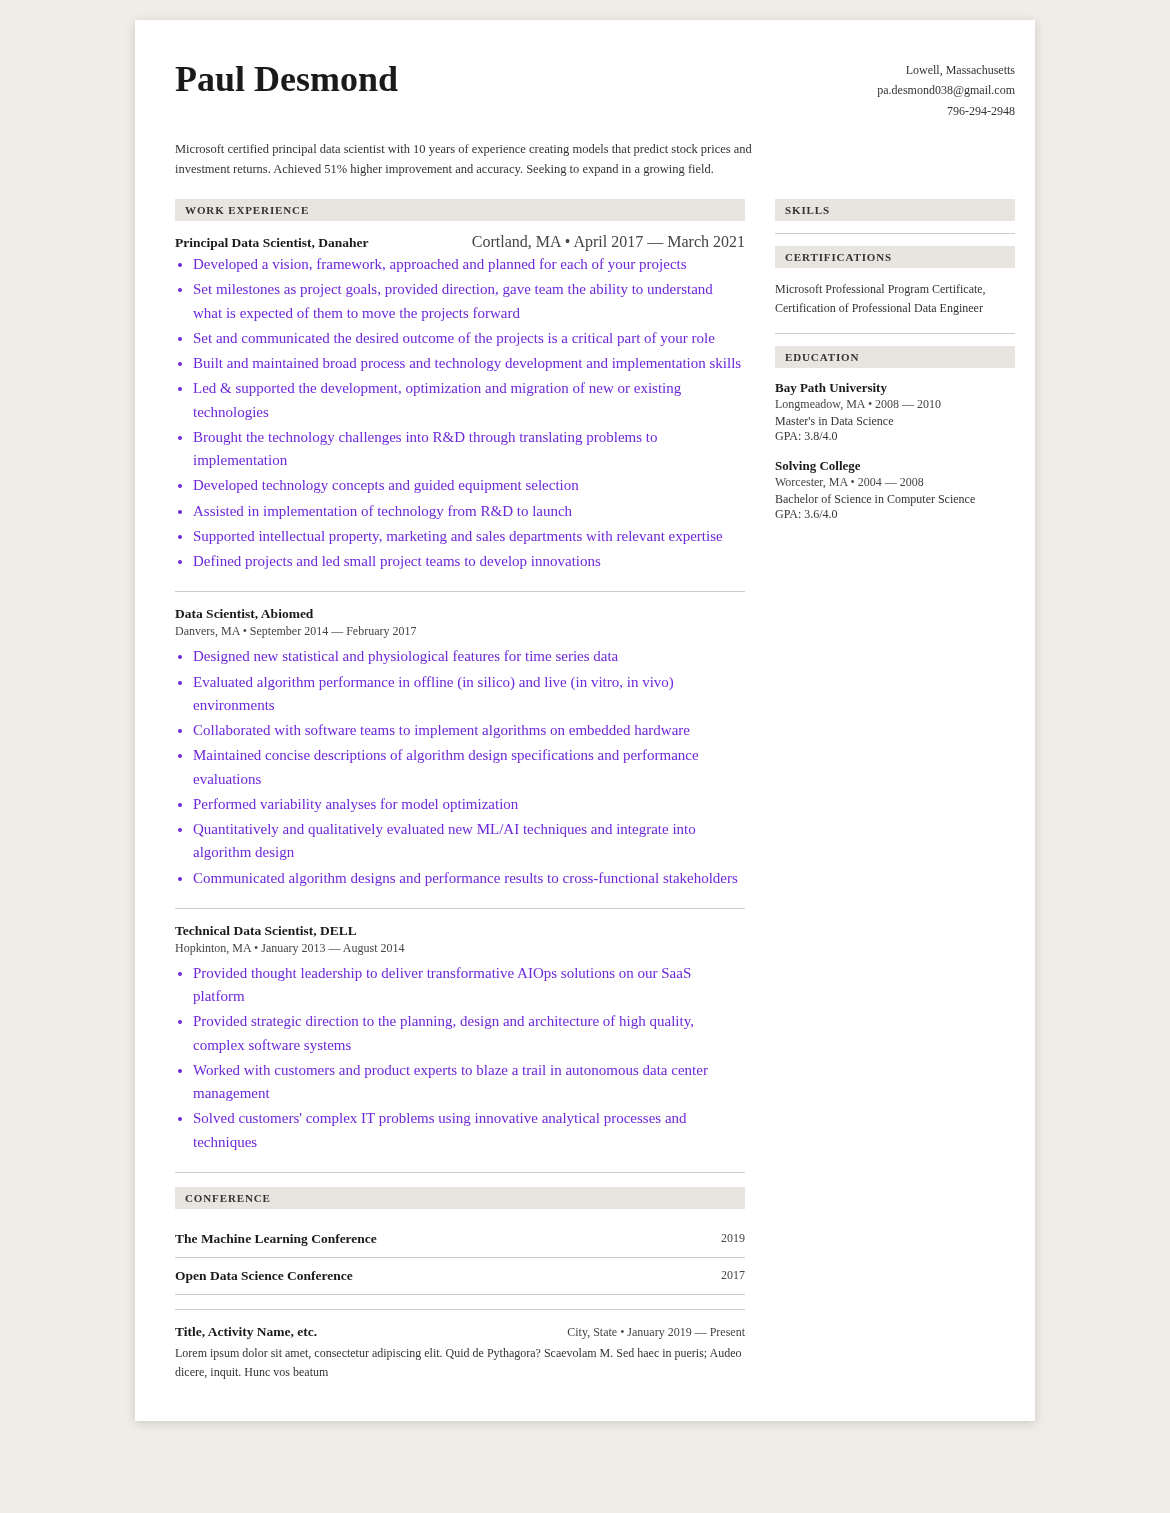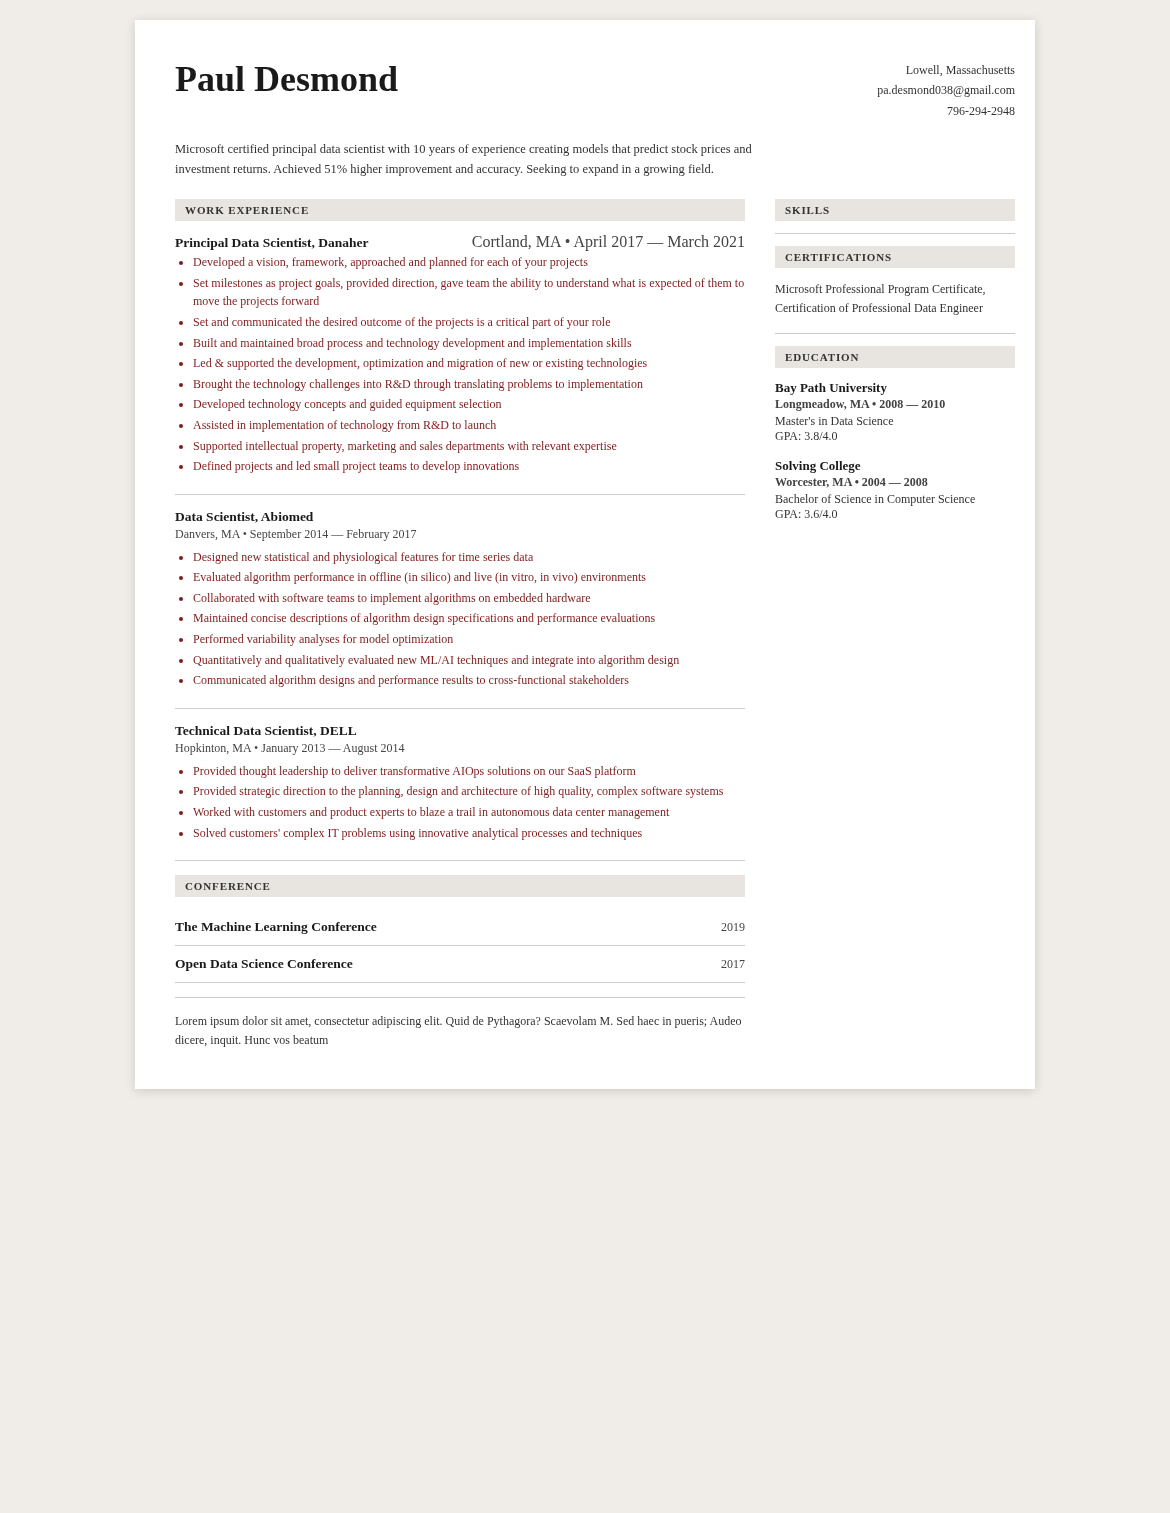--- a/index.html
+++ b/index.html
@@ -93,22 +93,22 @@
       color: #444;
     }
     .job-sub {
       font-size: 12px;
       color: #444;
       margin-bottom: 6px;
     }
     .job-bullets {
       list-style: disc;
       padding-left: 18px;
-      font-size: 12px;
-      color: #7f1d1d;
+      font-size: 15px;
+      color: #6d28d9;
       line-height: 1.55;
     }
     .job-bullets li {
       margin-bottom: 2px;
     }
     .section-divider {
       border: none;
       border-top: 1px solid #ccc;
       margin: 14px 0;
     }
@@ -175,21 +175,20 @@
     .edu-school {
       font-size: 13px;
       font-weight: bold;
       color: #1a1a1a;
       margin-bottom: 1px;
     }
     .edu-location-date {
       font-size: 12px;
       color: #444;
       margin-bottom: 2px;
-      font-weight: bold;
     }
     .edu-degree {
       font-size: 12px;
       color: #333;
     }
     .edu-gpa {
       font-size: 12px;
       color: #333;
     }
 
@@ -284,20 +283,24 @@
         <span class="conference-year">2019</span>
       </div>
 
       <div class="conference-item">
         <span class="conference-name">Open Data Science Conference</span>
         <span class="conference-year">2017</span>
       </div>
 
       <div class="activity">
         <hr class="section-divider">
+        <div class="activity-title-row">
+          <span class="activity-title">Title, Activity Name, etc.</span>
+          <span class="activity-date">City, State • January 2019 — Present</span>
+        </div>
         <div class="activity-desc">Lorem ipsum dolor sit amet, consectetur adipiscing elit. Quid de Pythagora? Scaevolam M. Sed haec in pueris; Audeo dicere, inquit. Hunc vos beatum</div>
       </div>
 
     </div>
 
     <div class="side-col">
 
       <div class="section-header">SKILLS</div>
 
       <hr class="side-section-divider">

